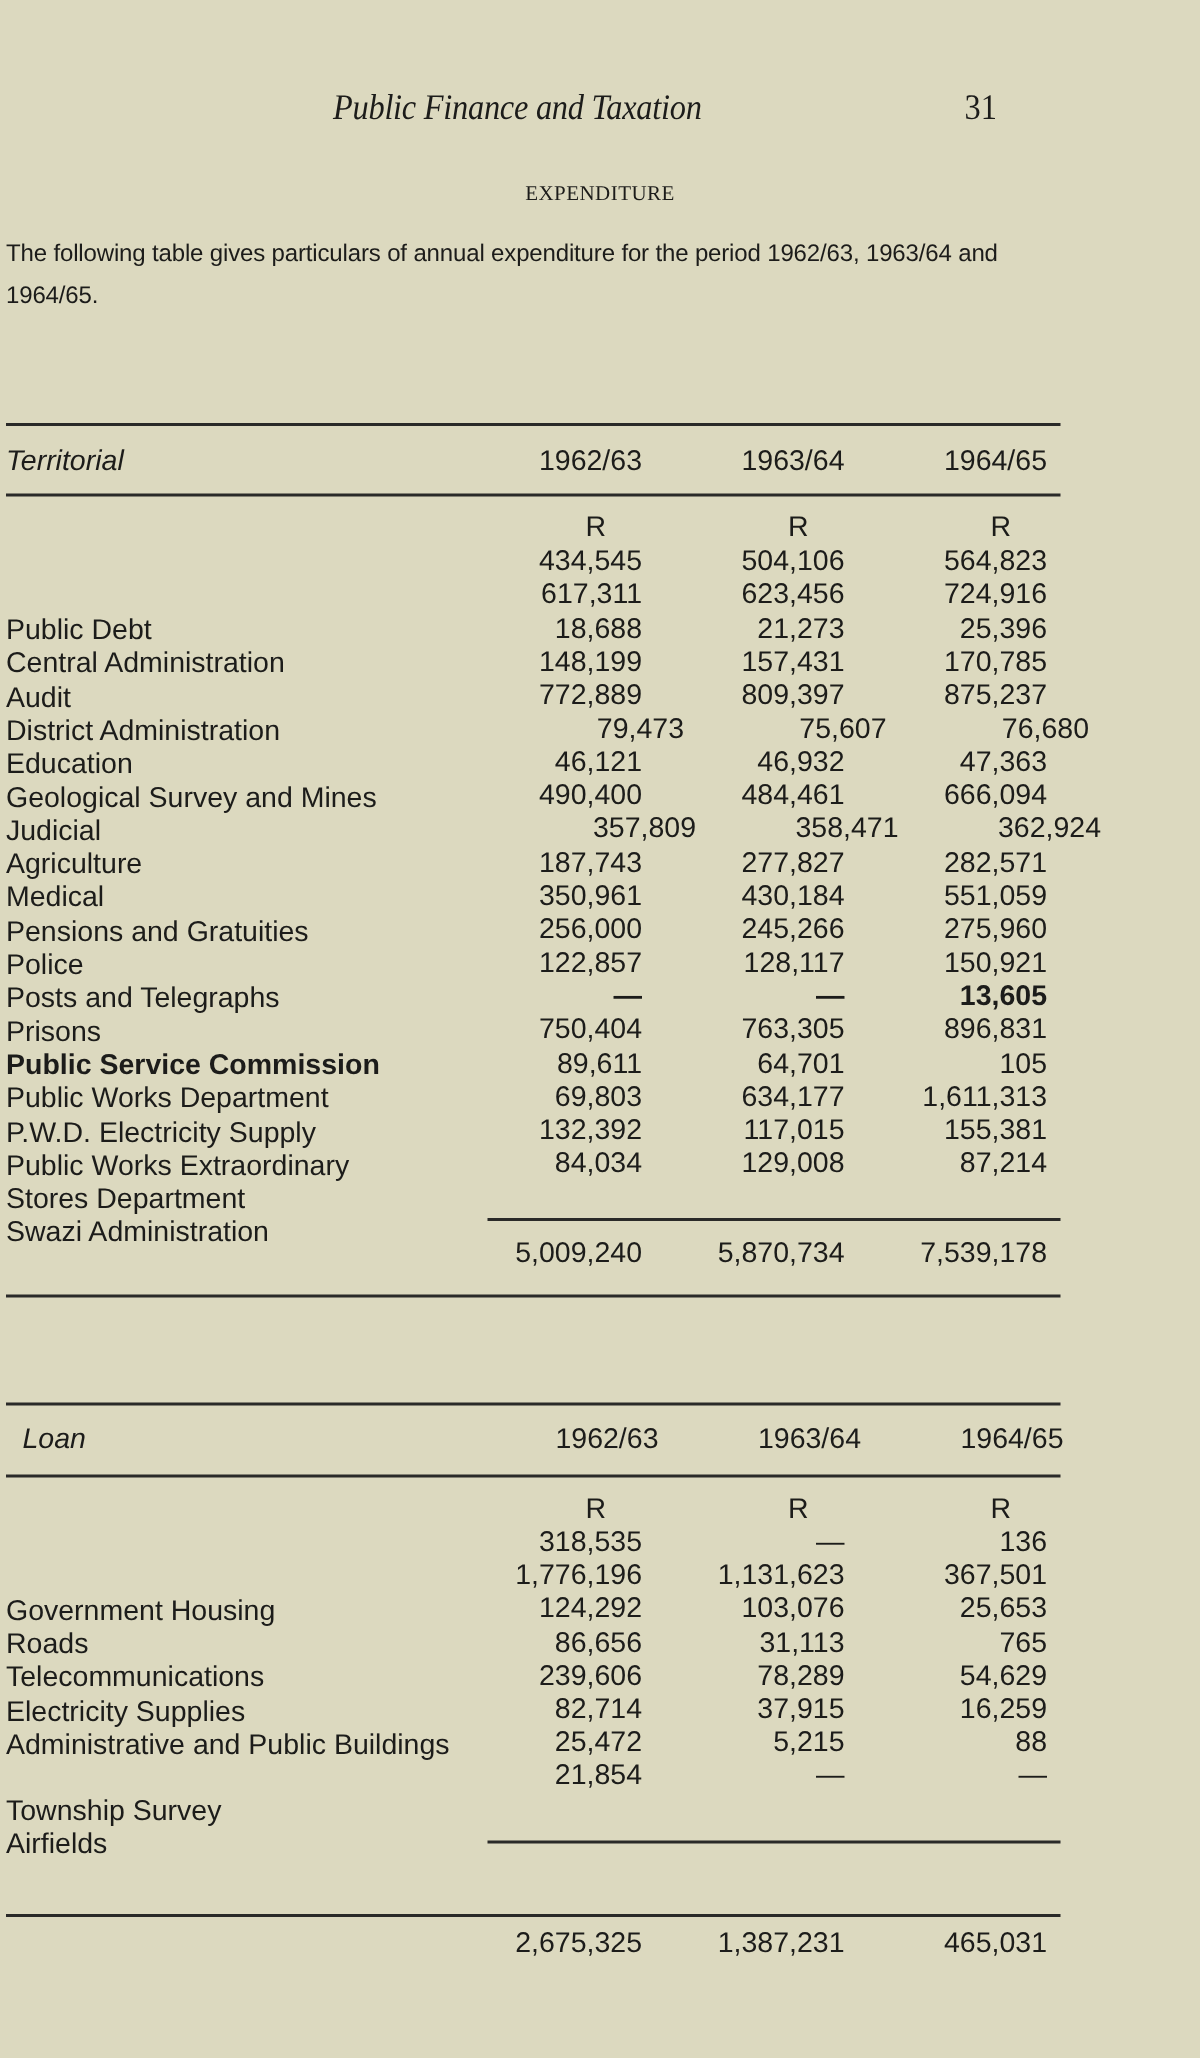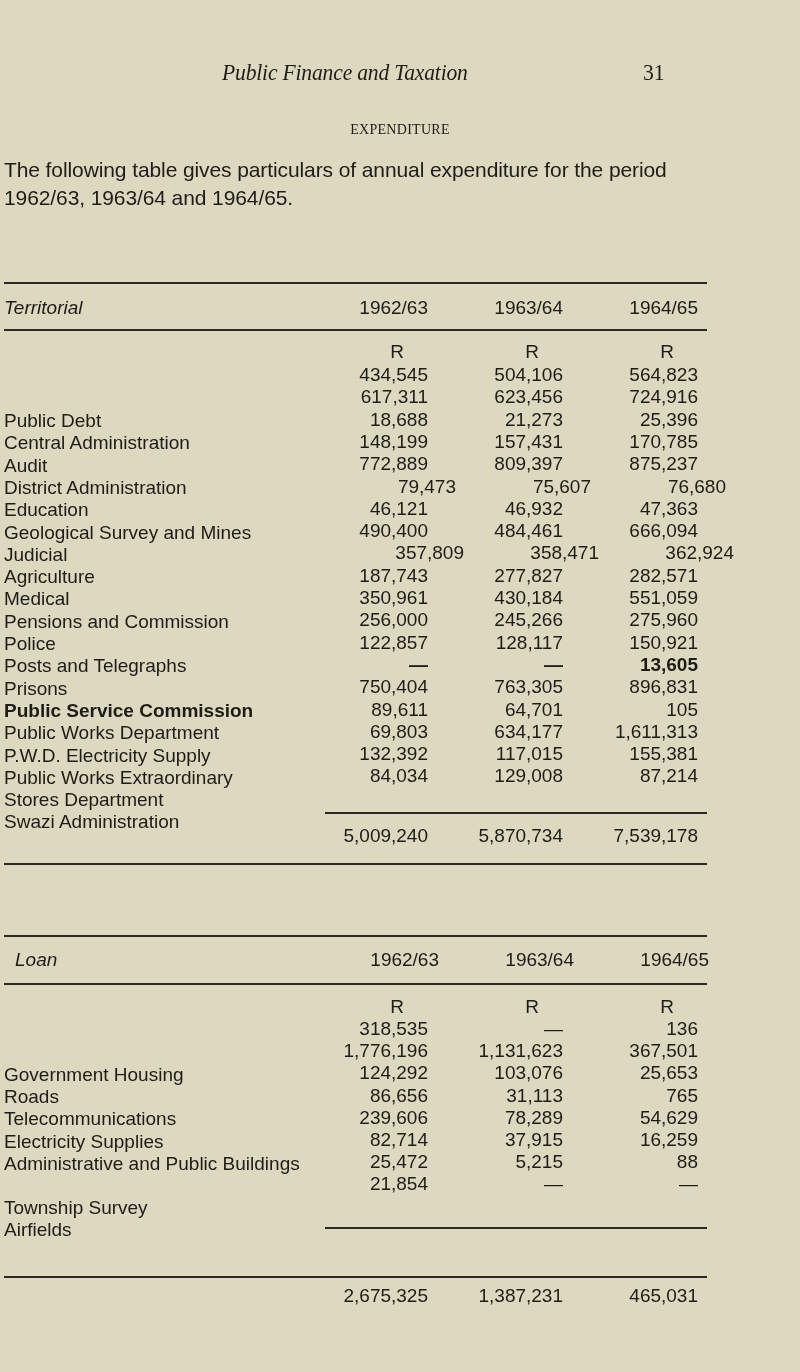--- a/index.html
+++ b/index.html
@@ -25,21 +25,21 @@
       font-size: 24px;
       transform: scaleX(0.9); transform-origin: left;
     }
     .section-heading {
       position: absolute; top: 122px; left: 0; width: 800px; text-align: center;
       font-size: 14px; letter-spacing: 0.3px;
     }
     .intro {
       position: absolute; top: 156px; left: 4px; width: 700px;
       font-family: "Liberation Sans", "DejaVu Sans", sans-serif;
-      font-size: 21px; line-height: 28px;
+      font-size: 16px; line-height: 28px;
       letter-spacing: -0.1px;
     }
     .rule {
       position: absolute; height: 1.5px; background: #2a2a28;
     }
     .tbl {
       position: absolute; left: 0; width: 800px;
       font-family: "Liberation Sans", "DejaVu Sans", sans-serif;
       font-size: 19px;
     }
@@ -131,21 +131,21 @@
         <span class="num c2">484,461</span>
         <span class="num c3">666,094</span>
       </div>
       <div class="row" style="top: 542.4px; padding-left: 36px;">
         <span class="label">Medical</span>
         <span class="num c1">357,809</span>
         <span class="num c2">358,471</span>
         <span class="num c3">362,924</span>
       </div>
       <div class="row" style="top: 564.7px;">
-        <span class="label">Pensions and Commission</span>
+        <span class="label">Pensions and Gratuities</span>
         <span class="num c1">187,743</span>
         <span class="num c2">277,827</span>
         <span class="num c3">282,571</span>
       </div>
       <div class="row" style="top: 587px;">
         <span class="label">Police</span>
         <span class="num c1">350,961</span>
         <span class="num c2">430,184</span>
         <span class="num c3">551,059</span>
       </div>

